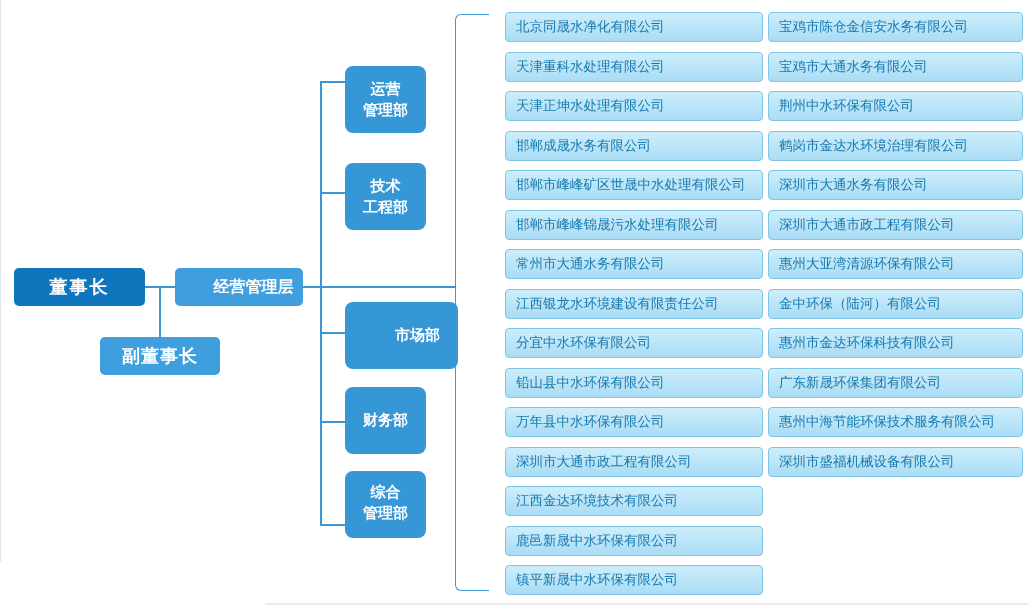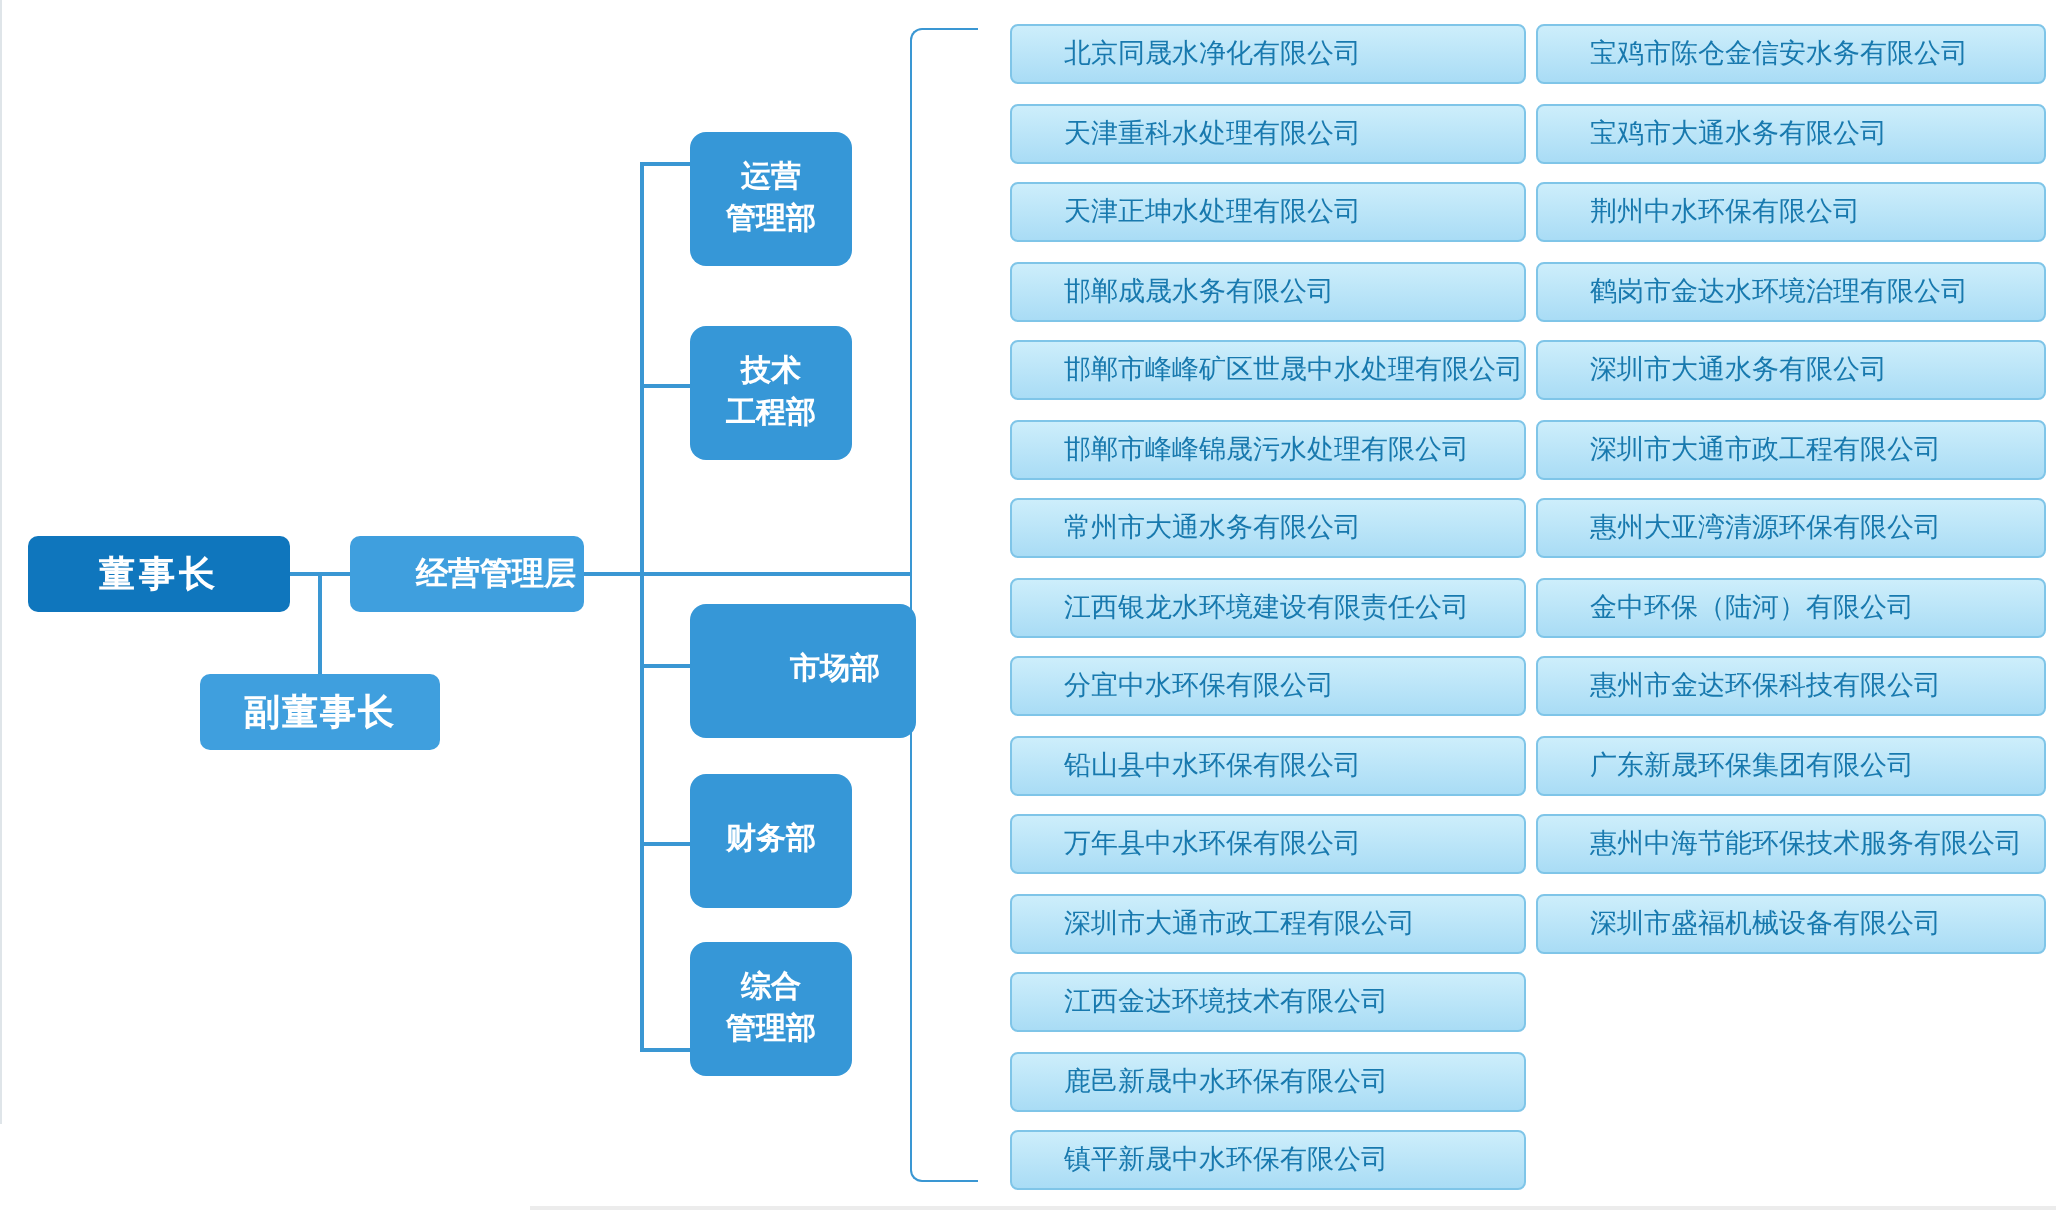--- a/index.html
+++ b/index.html
@@ -8,36 +8,36 @@
 
   
   .edge-left{position:absolute;left:0;top:0;width:1px;height:562px;background:var(--edge-line,#dfe5e9);}
   .edge-bottom{position:absolute;left:265px;top:603px;width:763px;height:2px;background:var(--edge-bottom-line,#ececec);}
 
   
   .node{position:absolute;display:flex;align-items:center;justify-content:center;
         color:#ffffff;font-weight:bold;box-sizing:border-box;}
   .node-chairman{left:14px;top:268px;width:131px;height:38px;border-radius:5px;
         background:var(--chairman-bg,#0f76bd);font-size:18px;letter-spacing:2px;}
-  .node-management{left:175px;top:268px;width:117px;height:38px;border-radius:5px;
+  .node-management{left:175px;top:268px;width:128px;height:38px;border-radius:5px;
         background:var(--secondary-bg,#3f9fde);font-size:16px;padding-left:29px;}
   .node-vice{left:100px;top:337px;width:120px;height:38px;border-radius:5px;
         background:var(--secondary-bg,#3f9fde);font-size:18px;letter-spacing:1px;}
 
   
   #dept-col{position:absolute;left:345px;top:0;width:81px;height:606px;}
   .dept-box{position:absolute;left:0;width:81px;height:67px;border-radius:8px;
         background:var(--department-bg,#3697d7);color:#fff;font-weight:bold;font-size:15px;
         display:flex;align-items:center;justify-content:center;text-align:center;
         white-space:pre-line;line-height:1.35;}
   .dept-box:nth-child(1){top:66px;}
   .dept-box:nth-child(2){top:163px;}
   .dept-box:nth-child(3){top:302px;padding-left:32px;}
   .dept-box:nth-child(4){top:387px;}
-  .dept-box:nth-child(5){top:471px;}
+  .dept-box:nth-child(5){top:471px;font-family:Liberation Mono, monospace;}
 
   
   .line{position:absolute;background:var(--connector,#3a97d3);}
   .l-ch-mg{left:145px;top:286px;width:30px;height:2px;}
   .l-vice-v{left:159px;top:287px;width:2px;height:51px;}
   .l-mg-right{left:292px;top:286px;width:164px;height:1.5px;}
   .l-dept-v{left:320px;top:82px;width:1.5px;height:444px;}
   .l-stub{left:320px;width:25px;height:1.5px;}
   .l-stub-1{top:81px;}
   .l-stub-2{top:192px;}
@@ -51,21 +51,21 @@
         border-top-left-radius:6px;border-bottom-left-radius:6px;box-sizing:border-box;}
 
   
   .company-col{position:absolute;top:12px;display:flex;flex-direction:column;gap:9.5px;}
   #col-left{left:505px;width:258px;}
   #col-right{left:768px;width:255px;}
   .company-box{height:30px;box-sizing:border-box;border-radius:4px;
         border:1px solid var(--company-border,#7fc5e8);
         background:linear-gradient(to bottom,var(--company-bg-top,#cdeefb),var(--company-bg-bottom,#a9dcf5));
         color:var(--company-text,#1879ae);font-size:13.5px;line-height:28px;
-        padding-left:26px;white-space:nowrap;overflow:hidden;}
+        padding-left:10px;white-space:nowrap;overflow:hidden;}
 </style>
 </head>
 <body>
 
 <div id="canvas">
 
   <div class="edge-left"></div>
   <div class="edge-bottom"></div>
 
   <div class="line l-ch-mg"></div>

